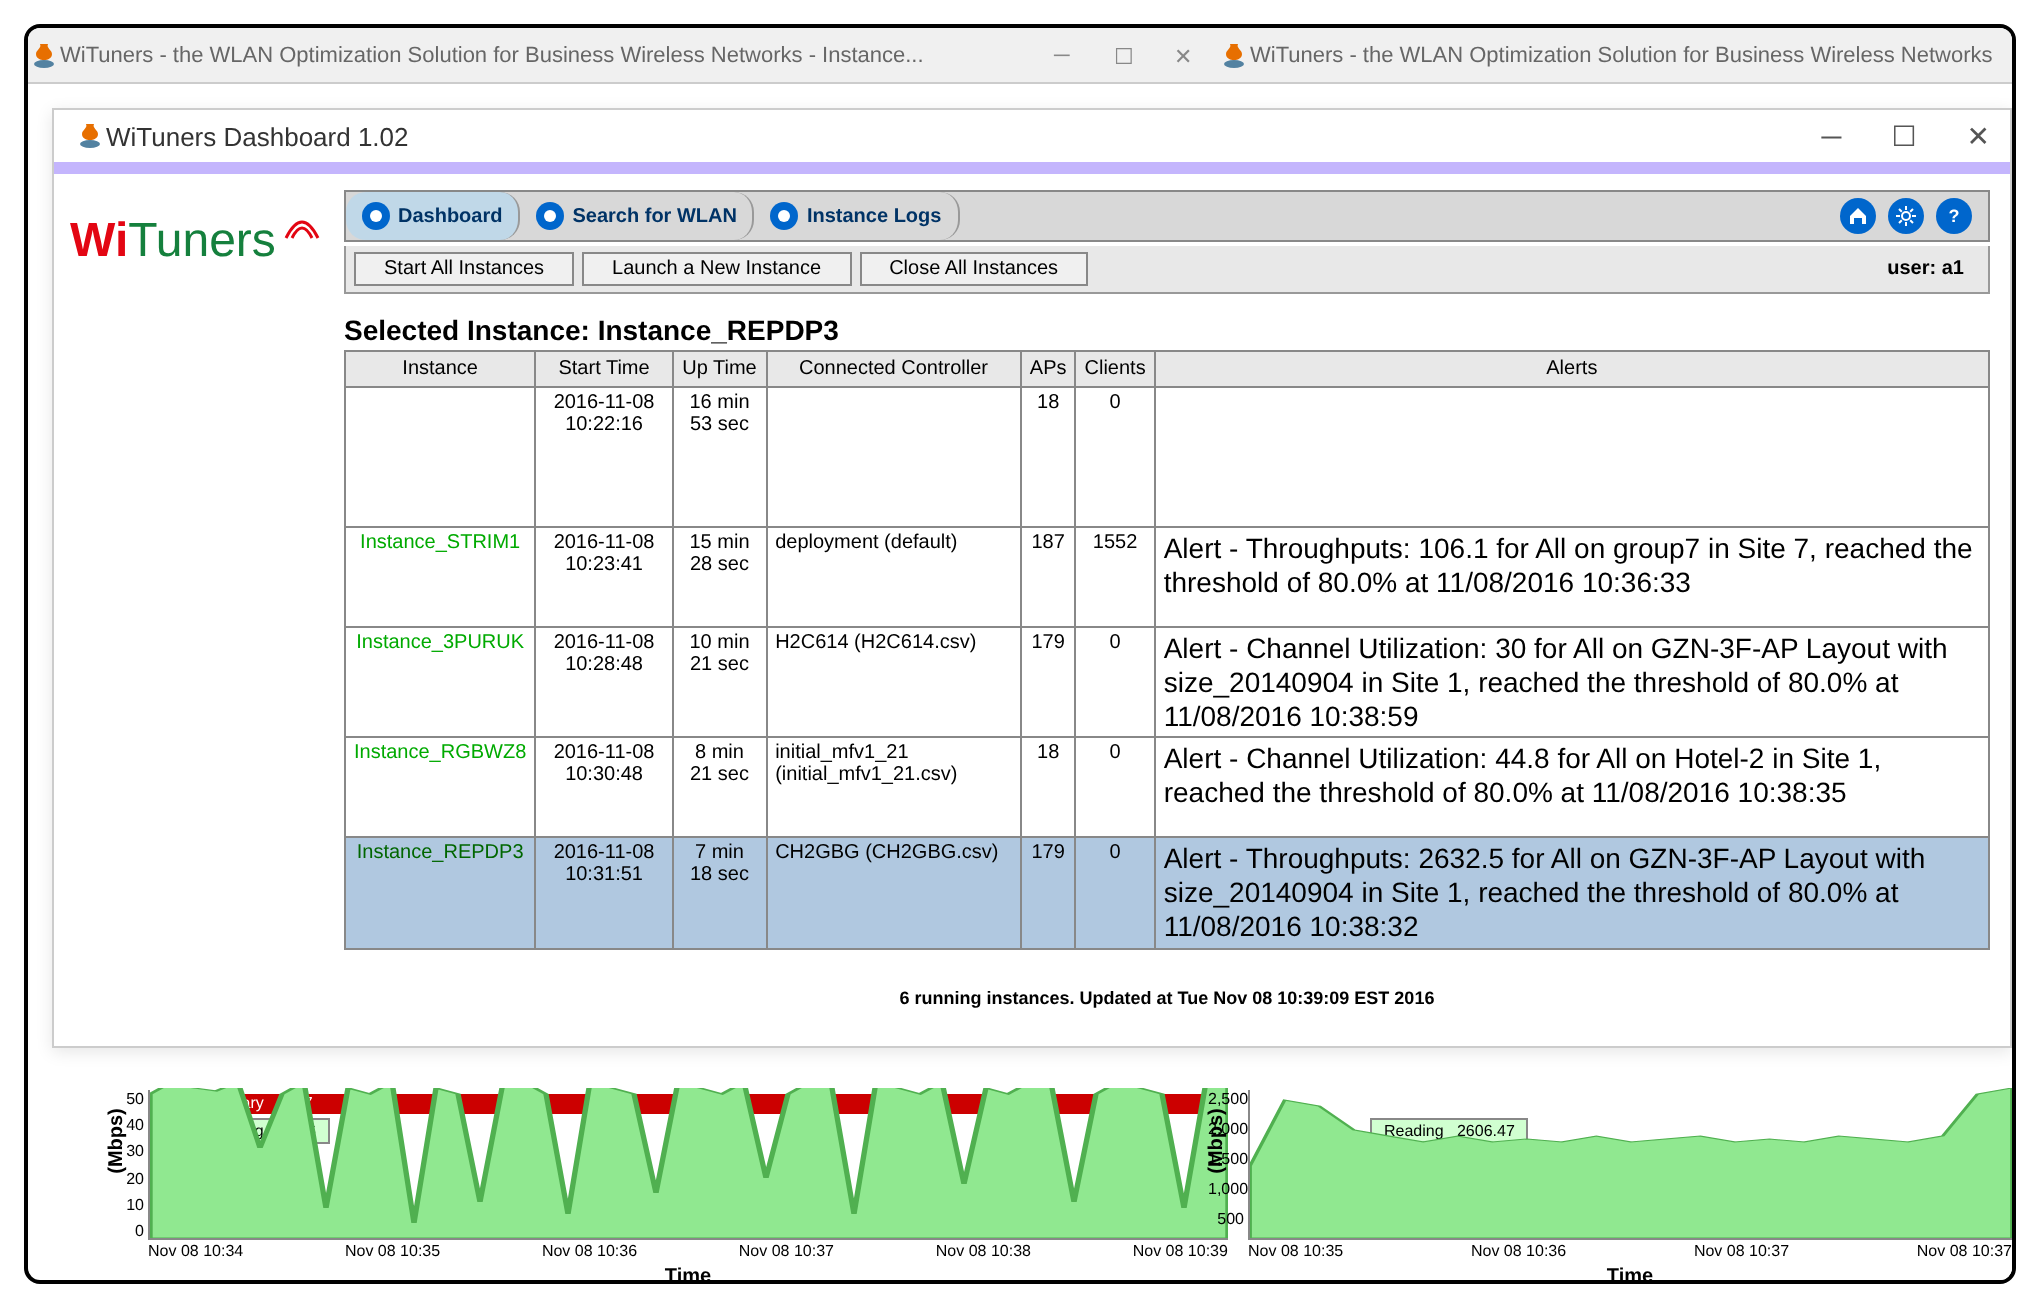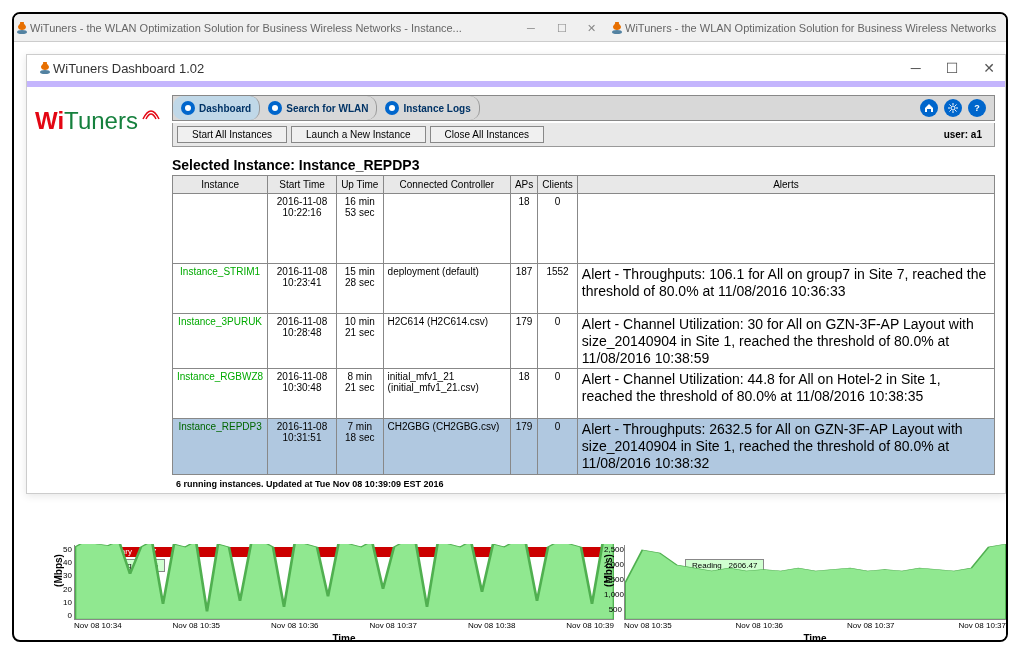--- a/index.html
+++ b/index.html
@@ -46,21 +46,21 @@
 .data-table { width: 100%; border-collapse: collapse; font-size: 10px; }
 .data-table th { background: #e8e8e8; border: 1px solid #888; padding: 3px 4px; font-weight: normal; text-align: center; }
 .data-table td { border: 1px solid #888; padding: 2px 4px; vertical-align: top; text-align: center; height: 50px; }
 .data-table td.instance-cell { text-align: center; color: #00aa00; }
 .data-table td.alert-cell { text-align: left; font-size: 14px; line-height: 1.2; }
 .data-table tr.selected td { background: #b0c8e0; }
 .data-table tr.selected td.instance-cell { color: #006600; }
 .data-table td.controller-cell { text-align: left; }
 .data-table tr:first-child td { height: 70px; margin-top: 42px; }
 
-.status-bar { text-align: left; font-size: 9px; font-weight: bold; padding: 4px 4px; }
+.status-bar { text-align: center; font-size: 9px; font-weight: bold; padding: 19px 4px; }
 
 .chart-area { position: absolute; bottom: 0; left: 60px; right: 0; height: 95px; display: flex; gap: 10px; }
 .chart { position: relative; background: #fff; }
 .chart.left { width: 540px; }
 .chart.right { flex: 1; }
 .chart-canvas { width: 100%; height: 75px; position: relative; border-left: 1px solid #888; border-bottom: 1px solid #888; }
 .chart-fill { position: absolute; bottom: 0; left: 0; right: 0; }
 .chart-ylabel { position: absolute; left: -32px; top: 20px; transform: rotate(-90deg); font-size: 10px; font-weight: bold; }
 .chart-xlabel { text-align: center; font-size: 10px; font-weight: bold; margin-top: 2px; }
 .chart-xticks { display: flex; justify-content: space-between; font-size: 8px; padding: 1px 0; }

